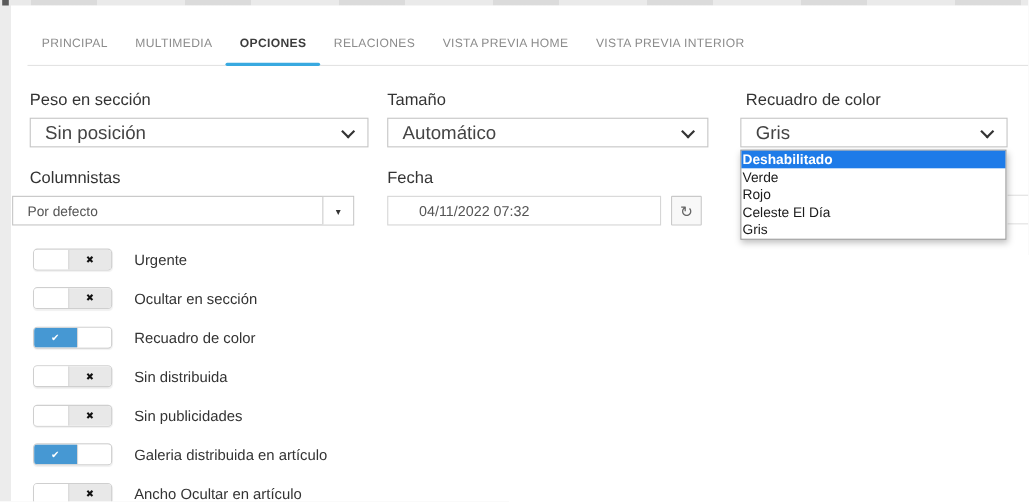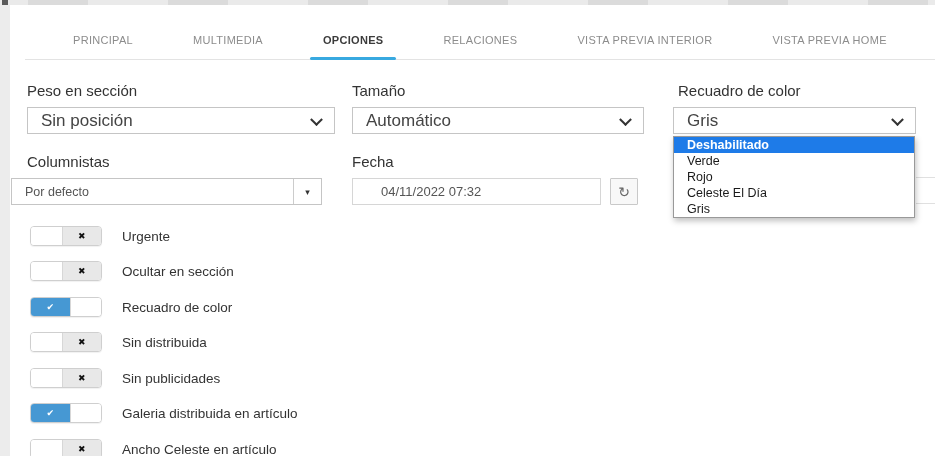--- a/index.html
+++ b/index.html
@@ -5,21 +5,21 @@
   html,body{margin:0;padding:0;}
   .page{position:relative;width:935px;height:456px;background:#ececec;overflow:hidden;
         font-family:"Liberation Sans",sans-serif;-webkit-font-smoothing:antialiased;}
   .topstrip{position:absolute;left:0;top:0;width:935px;height:5px;
         background:repeating-linear-gradient(90deg,#eaeaea 0 28px,#dbdbdb 28px 88px,#eaeaea 88px 140px);}
   .corner-mark{position:absolute;left:2px;top:0;width:6px;height:5px;background:#5a5a5a;}
   .card{position:absolute;left:10px;top:5px;right:0;bottom:0;background:#ffffff;}
 
   
   .tabs{position:absolute;left:38px;top:34px;display:flex;gap:25px;z-index:2;}
-  .tab{font-size:11px;letter-spacing:.3px;color:#8c8c8c;padding-bottom:14px;position:relative;cursor:pointer;white-space:nowrap;margin-left:35px;}
+  .tab{font-size:11px;letter-spacing:.3px;color:#8c8c8c;padding-bottom:14px;position:relative;cursor:pointer;white-space:nowrap;}
   .tab.active{color:#3c3c3c;font-weight:bold;}
   .tab.active::after{content:"";position:absolute;left:-13px;right:-13px;bottom:0;height:3px;background:#38a9e0;border-radius:2px;}
   .tabs-border{position:absolute;left:25px;right:0;top:59px;height:1px;background:#e3e3e3;}
 
   
   .f-label{position:absolute;font-size:15px;color:#333;}
 
   
   .sel{position:absolute;height:27px;box-sizing:border-box;border:1px solid #c5c5c5;background:#fff;
        display:flex;align-items:center;font-size:17px;color:#444;padding-left:13px;cursor:pointer;}
@@ -37,21 +37,21 @@
   .date-input{position:absolute;left:352px;top:178px;width:249px;height:27px;box-sizing:border-box;
               border:1px solid #d6d6d6;padding:0 0 0 28px;font-size:13px;color:#555;
               font-family:"Liberation Sans",sans-serif;background:#fff;outline:none;}
   .refresh-btn{position:absolute;left:610px;top:178px;width:28px;height:27px;box-sizing:border-box;
                border:1px solid #c9c9c9;background:#f8f8f8;display:flex;align-items:center;justify-content:center;
                font-size:14px;color:#666;cursor:pointer;border-radius:1px;}
 
   
   .dd-panel{position:absolute;left:673px;top:136px;width:242px;box-sizing:border-box;background:#fff;
             border:1px solid #999;box-shadow:1px 3px 6px rgba(0,0,0,.25);z-index:10;padding:0;}
-  .dd-opt{height:16px;display:flex;align-items:center;padding-left:13px;font-size:12.5px;color:#1a1a1a;cursor:pointer;}
+  .dd-opt{height:16px;display:flex;align-items:center;padding-left:1px;font-size:12.5px;color:#1a1a1a;cursor:pointer;}
   .dd-opt.highlighted{background:#1e7be8;color:#fff;font-weight:bold;}
 
   
   .trow{position:absolute;left:30px;height:20px;display:flex;align-items:center;}
   .switch{width:72px;height:20px;box-sizing:border-box;border:1px solid #cfcfcf;border-radius:4px;
           overflow:hidden;display:flex;background:#fff;cursor:pointer;box-shadow:0 1px 1px rgba(0,0,0,.06);}
   .sw-seg{flex:0 0 55%;display:flex;align-items:center;justify-content:center;font-size:9px;line-height:1;}
   .sw-blue{background:#4698d3;color:#fff;}
   .sw-gray{background:#e8e8e8;color:#111;border-left:1px solid #d7d7d7;}
   .sw-knob{flex:1;background:#fff;}
@@ -68,22 +68,22 @@
 <div class="page">
   <div class="topstrip"></div>
   <div class="corner-mark"></div>
   <div class="card"></div>
 
   <div class="tabs">
     <div class="tab">PRINCIPAL</div>
     <div class="tab">MULTIMEDIA</div>
     <div class="tab active">OPCIONES</div>
     <div class="tab">RELACIONES</div>
+    <div class="tab">VISTA PREVIA HOME</div>
     <div class="tab">VISTA PREVIA INTERIOR</div>
-    <div class="tab">VISTA PREVIA HOME</div>
   </div>
   <div class="tabs-border"></div>
 
   <div class="f-label" style="left:27px;top:82px;">Peso en sección</div>
   <div class="f-label" style="left:352px;top:82px;">Tamaño</div>
   <div class="f-label" style="left:678px;top:82px;">Recuadro de color</div>
 
   <div class="sel" style="left:27px;top:107px;width:308px;">
     <span>Sin posición</span>
     <span class="chev"></span>
@@ -169,15 +169,15 @@
 
     </div>
     <div class="t-label">Galeria distribuida en artículo</div>
   </div>
   <div class="trow" style="top:439px;">
     <div class="switch">
 
       <span class="sw-knob"></span>
       <span class="sw-seg sw-gray">✖</span>
     </div>
-    <div class="t-label">Ancho Celeste en artículo</div>
+    <div class="t-label">Ancho Ocultar en artículo</div>
   </div>
 </div>
 
 </body></html>

